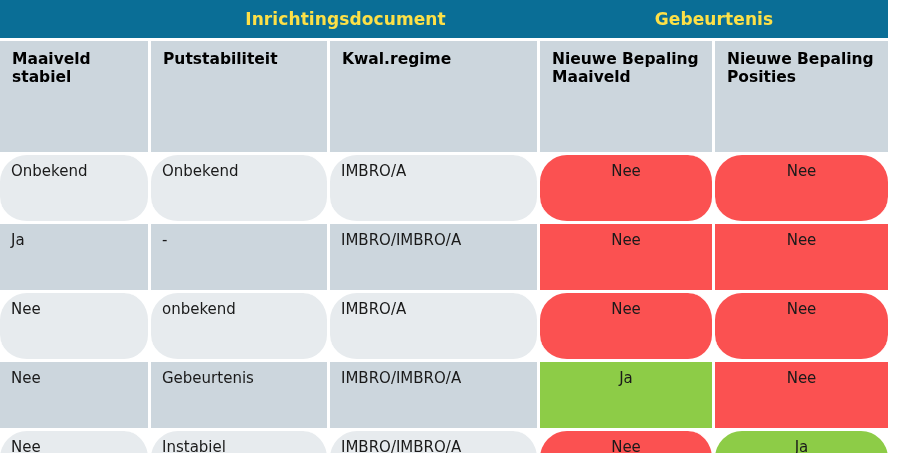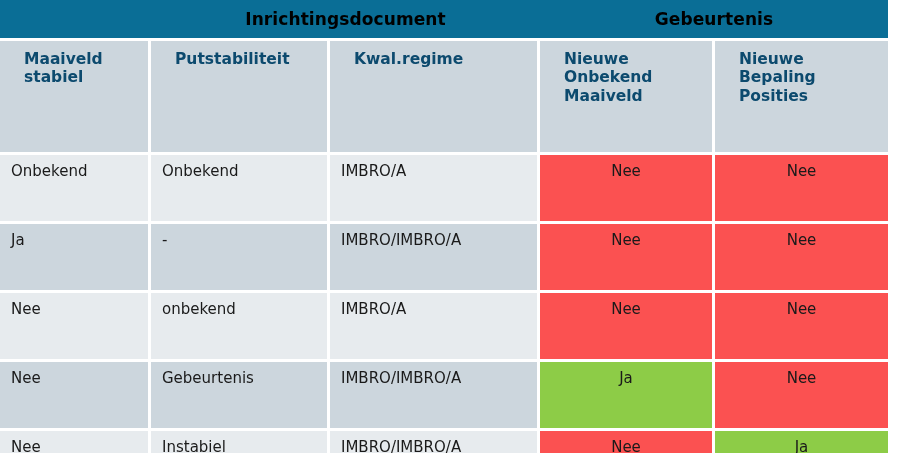--- a/index.html
+++ b/index.html
@@ -34,21 +34,21 @@
   
   col.c1 { width: 151px; }
   col.c2 { width: 179px; }
   col.c3 { width: 210px; }
   col.c4 { width: 175px; }
   col.c5 { width: 173px; }
 
   
   tr.group-row th {
     background: #0a6e96;
-    color: #000000;
+    color: #fde047;
     font-size: 17px;
     font-weight: bold;
     height: 38px;
     padding: 0 12px;
     border: 0;
     border-bottom: 3px solid #ffffff;
     vertical-align: middle;
     letter-spacing: 0.1px;
   }
   th.group-empty {
@@ -59,25 +59,25 @@
     text-align: center;
     border-right: 3px solid #ffffff;
   }
   th.group-gebeurtenis {
     text-align: center;
   }
 
   
   tr.head-row th {
     background: #ccd6dd;
-    color: #0c4a6e;
+    color: #000000;
     font-size: 15.5px;
     font-weight: bold;
     height: 102px;
-    padding: 9px 11px 0 24px;
+    padding: 9px 11px 0 12px;
     vertical-align: top;
     text-align: left;
     border: 0;
     border-right: 3px solid #ffffff;
     border-bottom: 3px solid #ffffff;
     line-height: 1.18;
   }
   tr.head-row th:last-child { border-right: 0; }
 
   
@@ -90,21 +90,21 @@
     text-align: left;
     border: 0;
     border-right: 3px solid #ffffff;
     border-bottom: 3px solid #ffffff;
     line-height: 1.2;
     overflow: hidden;
     white-space: nowrap;
   }
   tbody td:last-child { border-right: 0; }
 
-  tbody tr.row-odd td  { background: #e7ebee; }
+  tbody tr.row-odd td  { background: #e7ebee; border-radius: 27px; }
   tbody tr.row-even td { background: #ccd6dd; }
 
   
   tbody td.status {
     text-align: center;
     padding-top: 7px;
   }
   tbody td.status.nee,
   tbody tr.row-odd td.status.nee,
   tbody tr.row-even td.status.nee { background: #fb5151; }
@@ -127,21 +127,21 @@
     <thead>
       <tr class="group-row">
         <th class="group-empty"></th>
         <th class="group-inrichting" colspan="2">Inrichtingsdocument</th>
         <th class="group-gebeurtenis" colspan="2">Gebeurtenis</th>
       </tr>
       <tr class="head-row">
         <th>Maaiveld stabiel</th>
         <th>Putstabiliteit</th>
         <th>Kwal.regime</th>
-        <th>Nieuwe Onbekend Maaiveld</th>
+        <th>Nieuwe Bepaling Maaiveld</th>
         <th>Nieuwe Bepaling Posities</th>
       </tr>
     </thead>
     <tbody>
       <tr class="row-odd">
         <td>Onbekend</td>
         <td>Onbekend</td>
         <td>IMBRO/A</td>
         <td class="status nee">Nee</td>
         <td class="status nee">Nee</td>

